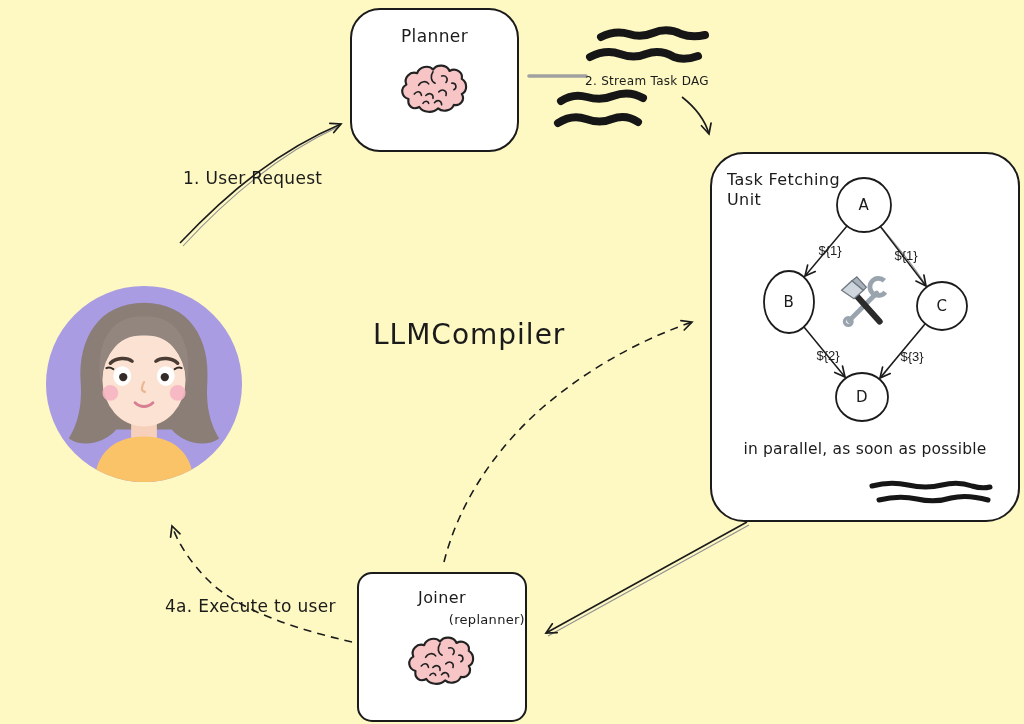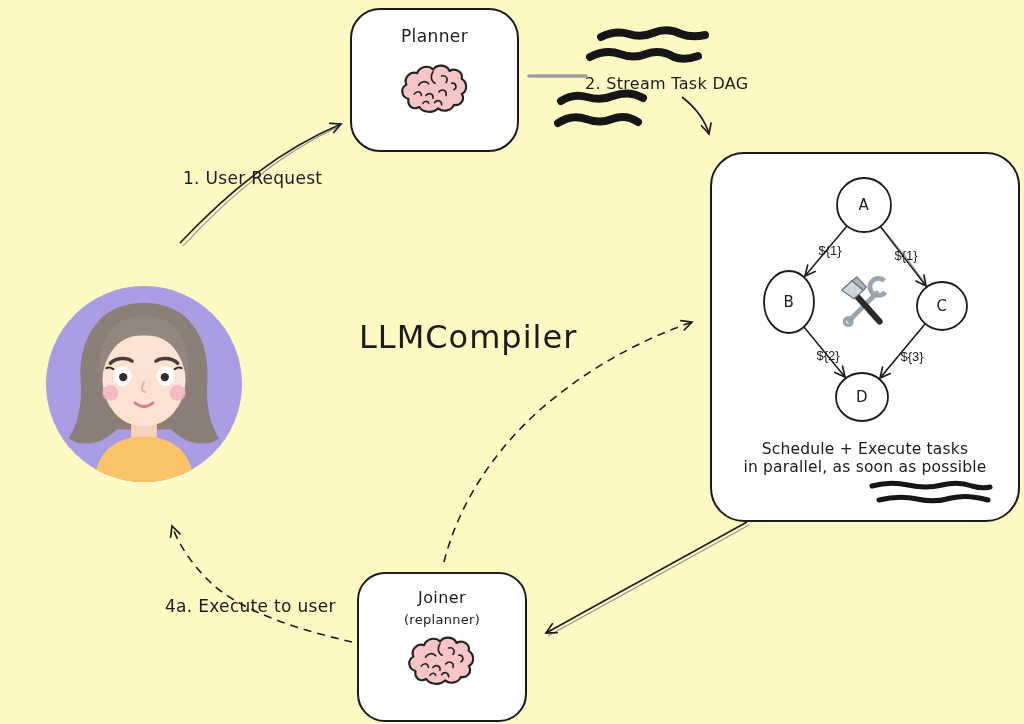--- a/index.html
+++ b/index.html
@@ -6,40 +6,40 @@
   #canvas{
     position:relative;width:1024px;height:724px;background:#fef9c3;overflow:hidden;
     font-family:"DejaVu Sans","Liberation Sans",sans-serif;color:#1b1b1b;padding-left:47px;
   }
   
   .sketch-box{
     position:absolute;background:#ffffff;border:2.2px solid #1b1b1b;z-index:1;
   }
   #planner-box{left:350px;top:8px;width:165px;height:140px;border-radius:30px;}
   #task-box{left:710px;top:152px;width:306px;height:366px;border-radius:34px;}
-  #joiner-box{left:357px;top:572px;width:166px;height:146px;border-radius:28px;}
+  #joiner-box{left:357px;top:572px;width:166px;height:146px;border-radius:15px;}
   .box-title{position:absolute;width:100%;text-align:center;font-size:17px;letter-spacing:.4px;}
   #planner-box .box-title{top:16px;}
   #joiner-box .box-title{top:14px;font-size:16px;}
-  #joiner-box .box-subtitle{position:absolute;top:38px;width:100%;text-align:center;font-size:13px;letter-spacing:.3px;}
+  #joiner-box .box-subtitle{position:absolute;top:38px;width:100%;text-align:right;font-size:13px;letter-spacing:.3px;}
   .brain-svg{position:absolute;}
   #planner-box .brain-svg{left:45px;top:52px;width:72px;height:54px;}
   #joiner-box .brain-svg{left:45px;top:60px;width:72px;height:54px;}
 
   
   #overlay{position:absolute;left:0;top:0;width:1024px;height:724px;z-index:2;pointer-events:none;}
 
   
-  .flow-label{position:absolute;z-index:3;font-size:16px;letter-spacing:.3px;white-space:nowrap;}
+  .flow-label{position:absolute;z-index:3;font-size:12px;letter-spacing:.3px;white-space:nowrap;}
   #lbl-step1{left:183px;top:168px;font-size:17px;}
   #lbl-step2{left:585px;top:74px;}
   #lbl-step3{left:583px;top:565px;line-height:18px;}
   #lbl-step4a{left:165px;top:596px;font-size:17px;}
   #lbl-step4b{left:428px;top:424px;}
-  #page-title{left:359px;top:318px;font-size:32px;letter-spacing:1px;z-index:3;position:absolute;}
+  #page-title{left:373px;top:318px;font-size:28px;letter-spacing:1px;z-index:3;position:absolute;}
 
   
   #tfu-title{left:727px;top:170px;line-height:20px;font-size:16px;position:absolute;z-index:3;letter-spacing:.4px;}
   .dag-letter{position:absolute;z-index:3;font-size:15px;transform:translate(-50%,-50%);letter-spacing:.5px;}
   .edge-label{position:absolute;z-index:3;font-family:"Liberation Sans",sans-serif;font-size:13px;color:#222;transform:translate(-50%,-50%);}
   #tfu-caption{position:absolute;left:724px;top:440px;width:282px;text-align:center;z-index:3;font-size:15.5px;line-height:18px;letter-spacing:.2px;}
   #tools-icon{position:absolute;left:834px;top:275px;width:57px;height:57px;z-index:3;}
 
   #avatar{position:absolute;left:45px;top:285px;width:198px;height:198px;z-index:3;}
 </style>
@@ -111,41 +111,44 @@
   </svg>
 
   <div id="planner-box" class="sketch-box">
     <div class="box-title">Planner</div>
     <svg class="brain-svg" viewBox="0 0 100 72">
         <use href="#brain-shape"></use>
       </svg>
   </div>
 
   <div id="task-box" class="sketch-box"></div>
+  <div id="tfu-title">
+    <div>Task Fetching</div>
+    <div>Unit</div>
+  </div>
   <div class="dag-letter" style="left:864px;top:205px;">A</div>
   <div class="dag-letter" style="left:789px;top:302px;">B</div>
   <div class="dag-letter" style="left:942px;top:306px;">C</div>
   <div class="dag-letter" style="left:862px;top:397px;">D</div>
 
   <div class="edge-label" style="left:830px;top:250px;">${1}</div>
   <div class="edge-label" style="left:906px;top:255px;">${1}</div>
   <div class="edge-label" style="left:828px;top:355px;">${2}</div>
   <div class="edge-label" style="left:912px;top:356px;">${3}</div>
 
   <svg id="tools-icon" viewBox="0 0 60 60">
     <path d="M45 19 L16 48" stroke="#9aa4ae" stroke-width="5" stroke-linecap="round" fill="none"></path>
     <path d="M53 6 A 9 9 0 1 0 54 18" fill="none" stroke="#9aa4ae" stroke-width="5"></path>
     <circle cx="15" cy="49" r="4" fill="none" stroke="#9aa4ae" stroke-width="3.5"></circle>
     <path d="M23 21 L48 49" stroke="#2b2b2b" stroke-width="6.5" stroke-linecap="round" fill="none"></path>
     <path d="M8 16 L19 6 L31 16 L21 25 Z" fill="#cfd6dd" stroke="#6f7882" stroke-width="1.4"></path>
     <path d="M19 6 L24 2 L34 13 L31 16 Z" fill="#aab3bd" stroke="#6f7882" stroke-width="1.4"></path>
   </svg>
 
   <div id="tfu-caption">
-    <div>Schedule + Execute tasks</div>
     <div>in parallel, as soon as possible</div>
   </div>
 
   <div id="joiner-box" class="sketch-box">
     <div class="box-title">Joiner</div>
     <div class="box-subtitle">(replanner)</div>
     <svg class="brain-svg" viewBox="0 0 100 72">
         <use href="#brain-shape"></use>
       </svg>
   </div>

